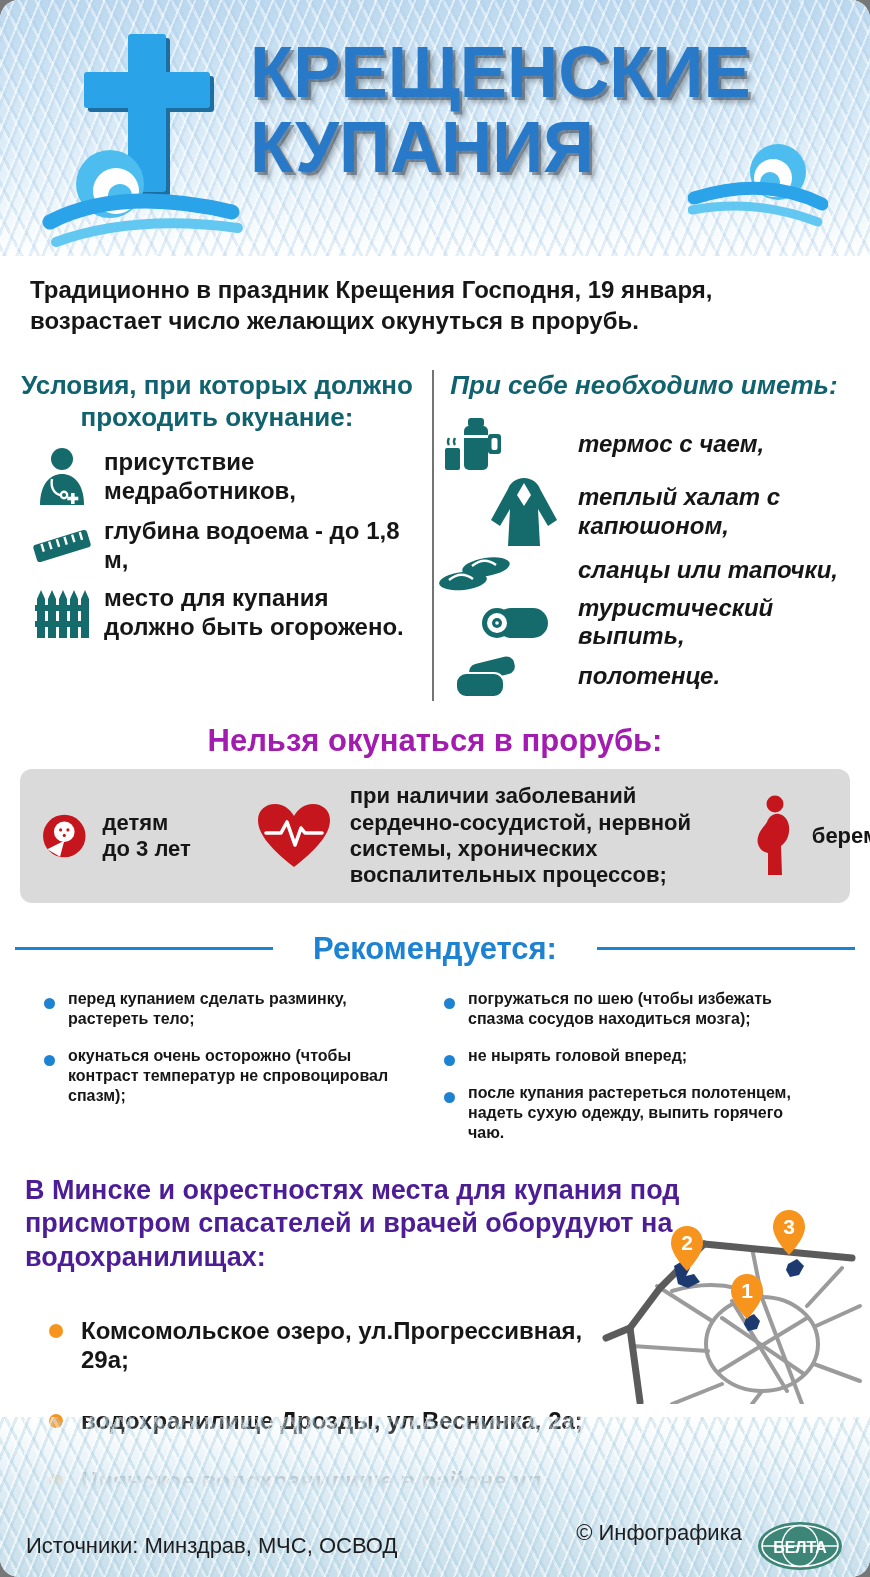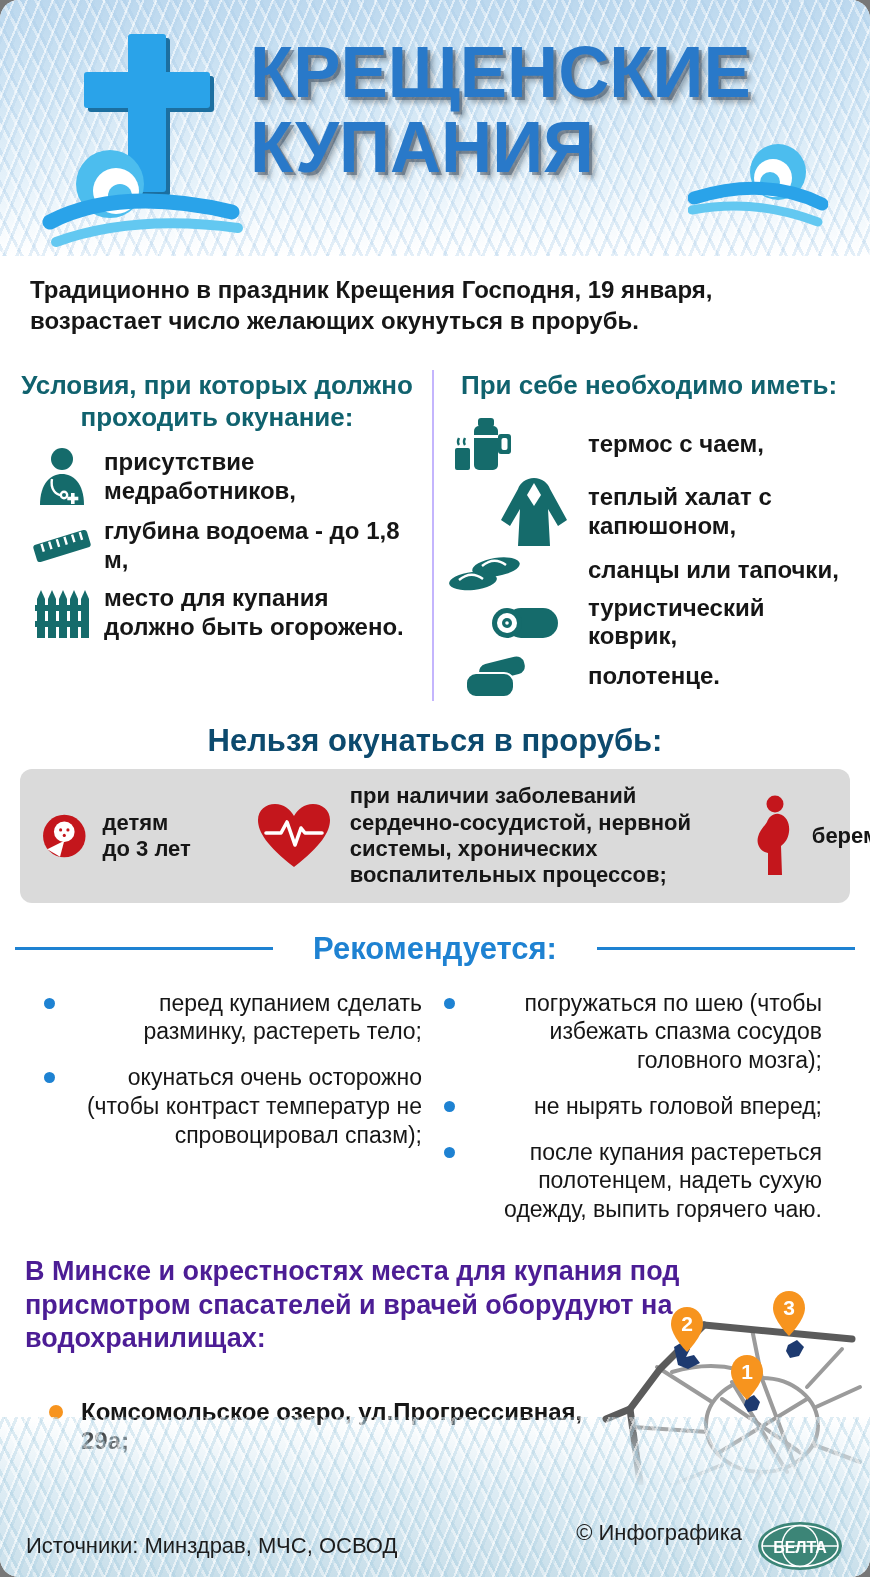--- a/index.html
+++ b/index.html
@@ -25,55 +25,55 @@
     white-space:nowrap;
   }
   .wave-right { position:absolute; right:42px; top:136px; }
   
   .intro {
     padding:18px 30px 0 30px; font-size:24px; font-weight:bold; color:#161616; line-height:1.3;
   }
   
   .two-col { display:flex; margin:34px 20px 0 20px; }
   .col-left { width:412px; padding-right:18px; }
-  .col-right { flex:1; border-left:2px solid #c4b5fd; padding-left:14px; }
+  .col-right { flex:1; border-left:2px solid #737373; padding-left:4px;font-style:italic; }
   .col-heading {
     color:#10626e; font-size:26px; font-weight:bold; text-align:center; line-height:1.2; margin-bottom:14px;
   }
   .cond-row { display:flex; align-items:center; margin-bottom:10px; }
   .cond-row .icon-zone { width:84px; display:flex; justify-content:center; flex:none; }
   .item-text { font-size:24px; font-weight:bold; color:#161616; line-height:1.2; }
   .bring-row { display:flex; align-items:center; margin-bottom:2px; }
   .bring-row .icon-zone { width:140px; display:flex; flex:none; }
   .s0{padding-left:2px} .s1{padding-left:48px} .s2{padding-left:0} .s3{padding-left:42px} .s4{padding-left:14px}
   
   .forbidden { margin-top:22px; }
-  .forbidden-heading { text-align:center; color:#0c4a6e; font-size:31px; font-weight:bold; }
+  .forbidden-heading { text-align:center; color:#a21caf; font-size:31px; font-weight:bold; }
   .ban-band {
     margin:10px 20px 0 20px; background:#dadada; border-radius:12px;
     display:flex; align-items:center; padding:14px 20px; min-height:104px;
   }
   .ban-item { display:flex; align-items:center; }
   .ban-item .btext { font-size:22px; font-weight:bold; color:#161616; line-height:1.2; }
   .ban-baby .btext { margin-left:14px; }
   .ban-heart { margin-left:56px; }
   .ban-heart .btext { margin-left:18px; width:372px; }
   .ban-preg { margin-left:30px; }
   .ban-preg .btext { margin-left:14px; }
   
   .recommended { margin-top:28px; }
   .rec-head { display:flex; align-items:center; margin:0 15px;gap:16px; }
   .rec-line { flex:1; height:3px; background:#1e82d2; }
   .rec-title { color:#1e82d2; font-size:31px; font-weight:bold; padding:0 24px; }
   .rec-cols { display:flex; margin:22px 30px 0 40px; }
   .rec-col { width:50%; padding-right:18px; }
   ul.dots { list-style:none; }
   ul.dots li {
-    position:relative; padding-left:28px; font-size:23px; font-weight:normal; color:#161616;
-    line-height:1.25; margin-bottom:17px;text-align:right;
+    position:relative; padding-left:28px; font-size:16px; font-weight:bold; color:#161616;
+    line-height:1.25; margin-bottom:17px;
   }
   ul.dots li::before {
     content:''; position:absolute; left:4px; top:9px; width:11px; height:11px; border-radius:50%; background:#1e82d2;
   }
   
   .locations { margin-top:14px; position:relative; padding:0 25px; }
   .loc-heading { color:#4c1d95; font-size:27px; font-weight:bold; line-height:1.25; width:720px; }
   ul.orange { list-style:none; margin:42px 0 0 20px; width:560px; }
   ul.orange li {
     position:relative; padding-left:36px; font-size:24px; font-weight:bold; color:#161616;
@@ -223,21 +223,21 @@
       <div class="bring-row">
         <span class="icon-zone s3">
           <svg width="72" height="44" viewBox="0 0 72 44">
             <rect x="16" y="8" width="52" height="30" rx="15" fill="#156b6b"></rect>
             <circle cx="17" cy="23" r="15" fill="#156b6b"></circle>
             <circle cx="17" cy="23" r="10" fill="#ffffff"></circle>
             <circle cx="17" cy="23" r="5" fill="#156b6b"></circle>
             <circle cx="17" cy="23" r="1.8" fill="#ffffff"></circle>
           </svg>
         </span>
-        <span class="item-text">туристический коврик,</span>
+        <span class="item-text">туристический выпить,</span>
       </div>
       <div class="bring-row">
         <span class="icon-zone s4">
           <svg width="70" height="46" viewBox="0 0 70 46">
             <rect x="16" y="6" width="48" height="20" rx="9" fill="#156b6b" stroke="#ffffff" stroke-width="2" transform="rotate(-14 40 16)"></rect>
             <rect x="4" y="20" width="48" height="24" rx="10" fill="#156b6b" stroke="#ffffff" stroke-width="2"></rect>
           </svg>
         </span>
         <span class="item-text">полотенце.</span>
       </div>
@@ -285,21 +285,21 @@
     </div>
     <div class="rec-cols">
       <div class="rec-col">
         <ul class="dots">
           <li>перед купанием сделать разминку, растереть тело;</li>
           <li>окунаться очень осторожно (чтобы контраст температур не спровоцировал спазм);</li>
         </ul>
       </div>
       <div class="rec-col">
         <ul class="dots">
-          <li>погружаться по шею (чтобы избежать спазма сосудов головного мозга);</li>
+          <li>погружаться по шею (чтобы избежать спазма сосудов находиться мозга);</li>
           <li>не нырять головой вперед;</li>
           <li>после купания растереться полотенцем, надеть сухую одежду, выпить горячего чаю.</li>
         </ul>
       </div>
     </div>
   </section>
 
   <section class="locations">
     <h2 class="loc-heading">В Минске и окрестностях места для купания под присмотром спасателей и врачей оборудуют на водохранилищах:</h2>
     <ul class="orange">

